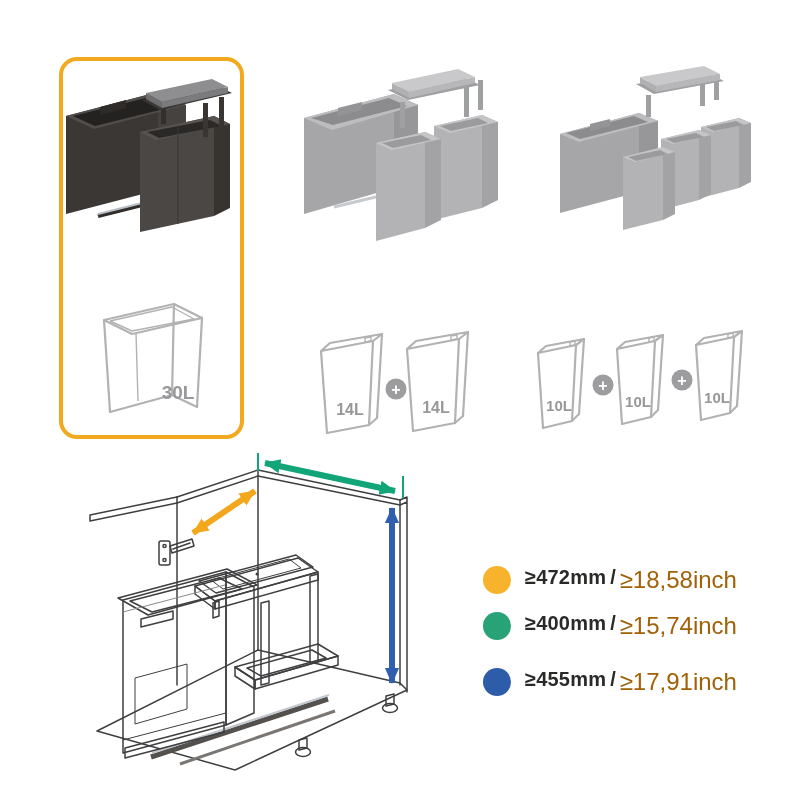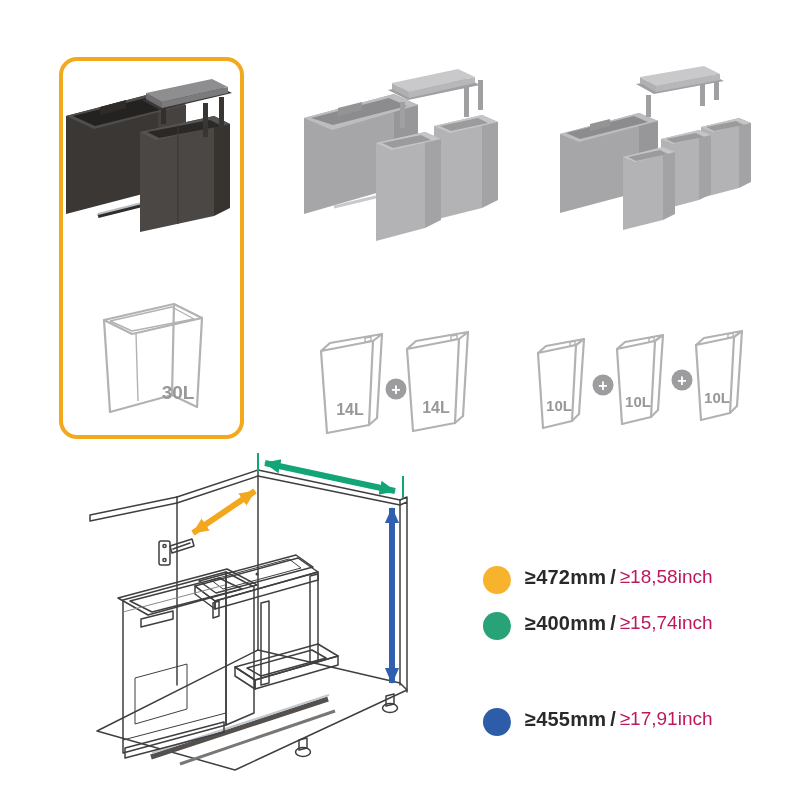--- a/index.html
+++ b/index.html
@@ -6,21 +6,21 @@
   #stage{position:relative;width:800px;height:800px;background:#ffffff;overflow:hidden;
          font-family:"Liberation Sans","DejaVu Sans",sans-serif;}
   .abs{position:absolute;}
   
   #highlight-box{left:59px;top:57px;width:177px;height:374px;border:4px solid #F2A91D;border-radius:18px;}
   .card{border-radius:18px;}
   
   .legend-row{position:absolute;left:483px;display:flex;align-items:flex-start;height:28px;}
   .legend-row .mm{font-weight:bold;font-size:20px;color:#2A2928;margin-left:14px;letter-spacing:.2px;}
   .legend-row .sep{font-weight:bold;font-size:20px;color:#2A2928;margin:0 4px;}
-  .legend-row .inch{font-size:19px;color:#be185d;}
+  .legend-row .inch{font-size:24px;color:#a16207;}
   svg{display:block;}
   .ln{stroke:#3F3F41;stroke-width:1.5;fill:none;stroke-linecap:round;stroke-linejoin:round;}
   .outline{stroke:#B2B2B4;stroke-width:2.2;fill:#ffffff;stroke-linejoin:round;stroke-linecap:round;}
   .outline-thin{stroke:#B2B2B4;stroke-width:1.4;fill:none;stroke-linejoin:round;}
   .cap-label{font-family:"Liberation Sans","DejaVu Sans",sans-serif;font-weight:bold;fill:#98989B;}
 </style>
 </head>
 <body>
 
 <div id="stage">
@@ -304,21 +304,21 @@
 
   <div class="legend-row" style="top:612px">
     <svg width="28" height="28">
       <circle cx="14" cy="14" r="14" fill="#28A377"></circle>
     </svg>
     <span class="mm">≥400mm</span>
     <span class="sep">/</span>
     <span class="inch">≥15,74inch</span>
   </div>
 
-  <div class="legend-row" style="top:708px">
+  <div class="legend-row" style="top:668px">
     <svg width="28" height="28">
       <circle cx="14" cy="14" r="14" fill="#2D5CA9"></circle>
     </svg>
     <span class="mm">≥455mm</span>
     <span class="sep">/</span>
     <span class="inch">≥17,91inch</span>
   </div>
 
 </div>
 

